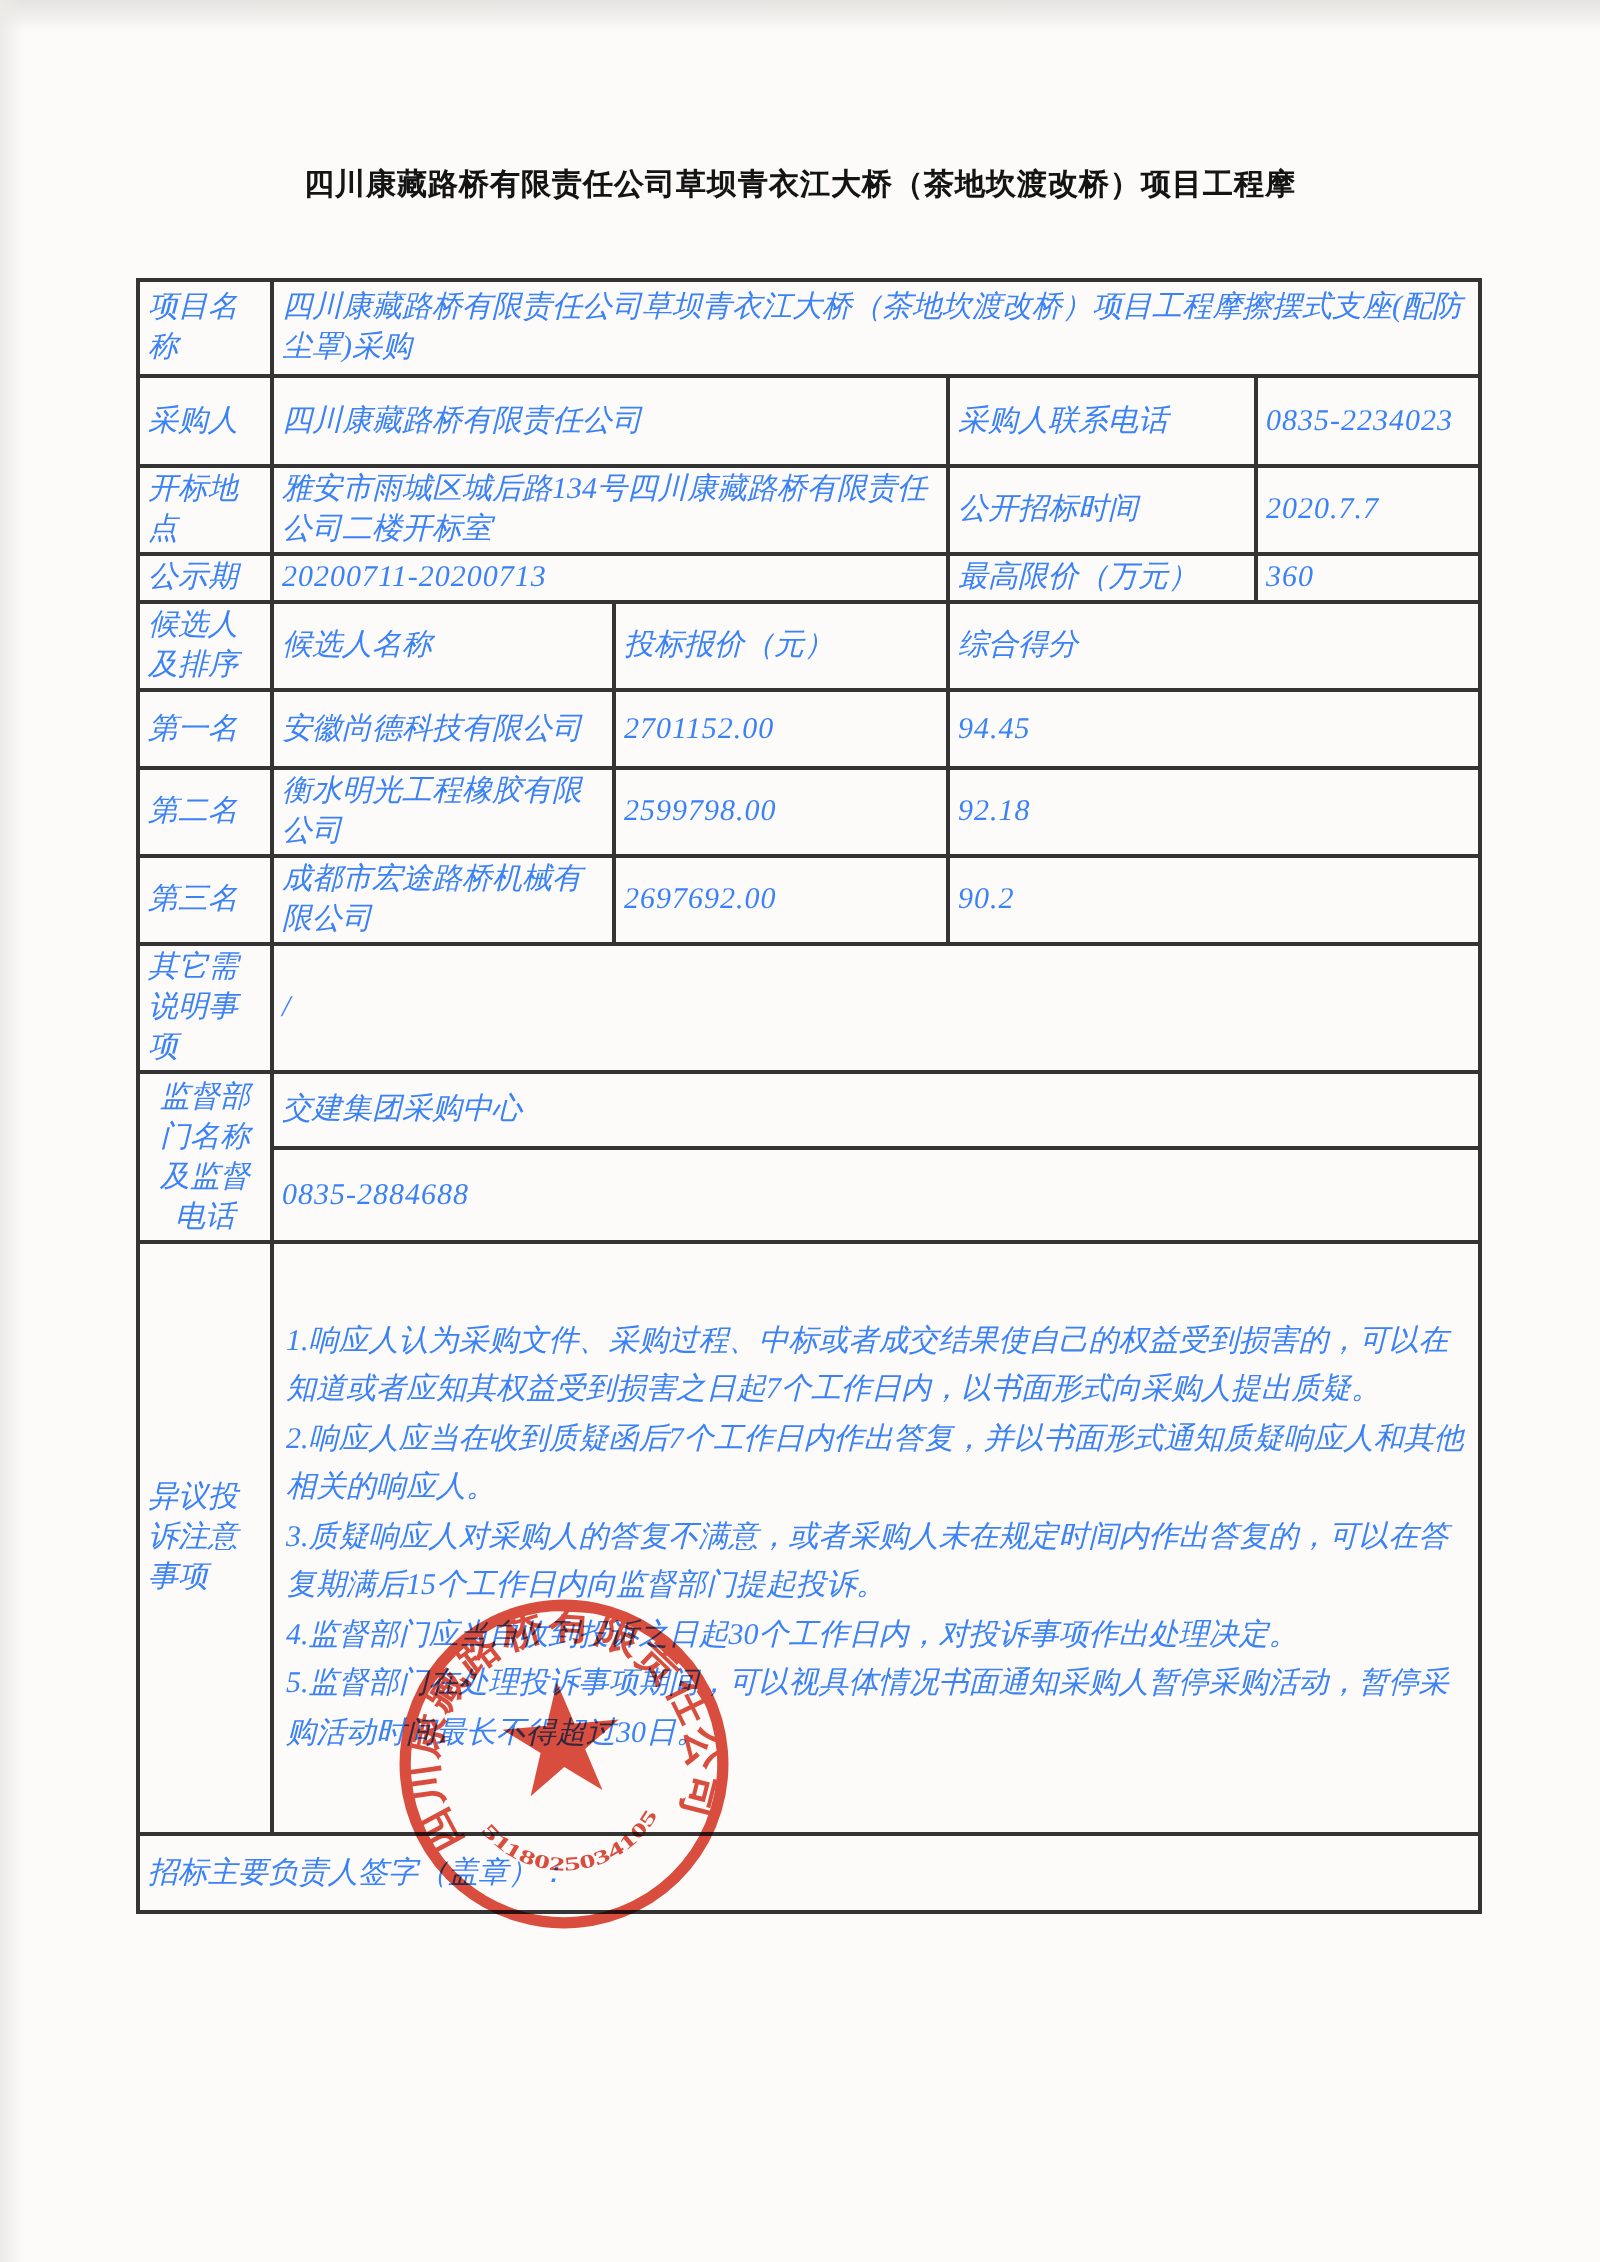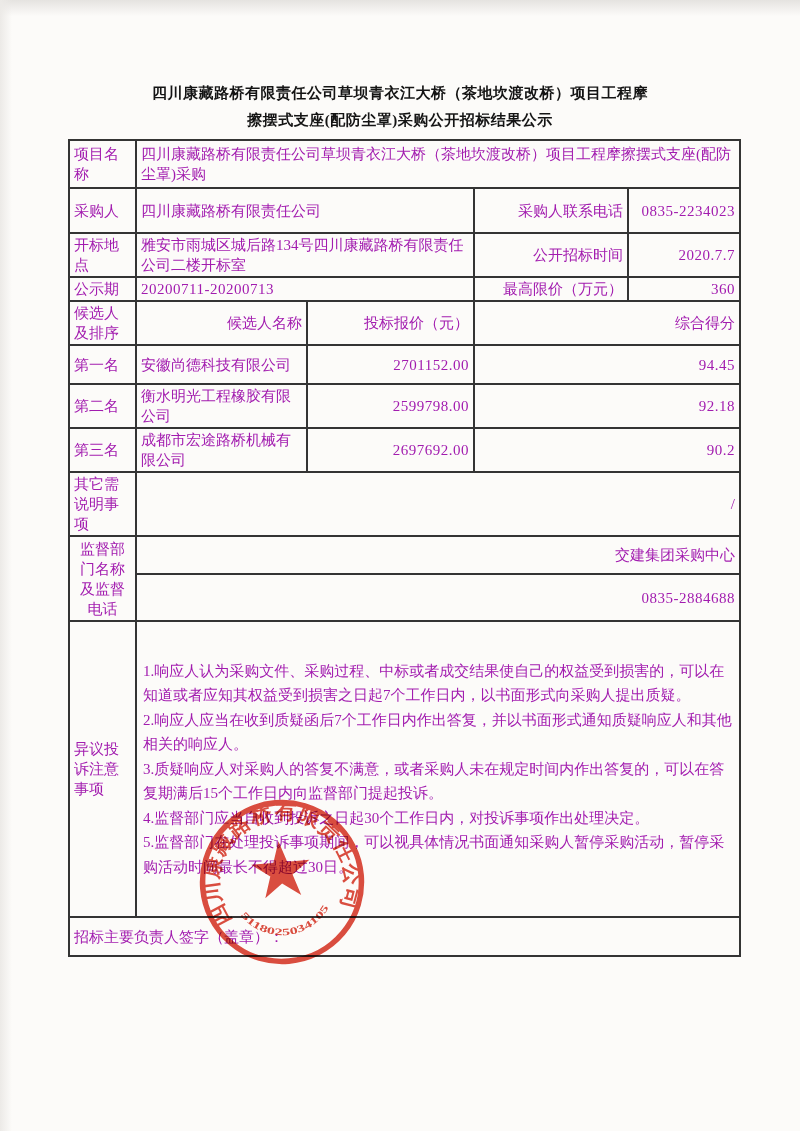--- a/index.html
+++ b/index.html
@@ -24,24 +24,24 @@
     position:absolute;top:80px;left:50%;transform:translateX(-50%);
     width:690px;text-align:center;font-weight:bold;
     font-size:15px;line-height:27px;letter-spacing:0.5px;color:#141414;
   }
   table.results{
     position:absolute;left:68px;top:139px;width:671px;
     border-collapse:collapse;table-layout:fixed;
   }
   table.results td{
     border:2px solid #343434;
-    font-size:15px;line-height:20px;color:#a21caf;
-    padding:1px 4px;vertical-align:middle;overflow:hidden;
+    font-size:15px;line-height:20px;color:#3b82f6;
+    padding:1px 4px;vertical-align:middle;overflow:hidden;font-style:italic;
   }
-  td.c{text-align:right;}
+  td.c{text-align:left;}
   td.lbl{padding:1px 2px 1px 4px;}
   td.lbl-c{text-align:center;padding:1px 2px;border-radius:12px;}
   .num{letter-spacing:0.5px;}
   .notice-wrap{
     display:flex;flex-direction:column;justify-content:center;
     height:100%;line-height:24.5px;font-size:15px;
   }
   .notice-item{margin:0;}
   .sig-cell{font-size:15.5px;margin-top:40px;}
   
@@ -51,21 +51,20 @@
     transform:rotate(-5deg);pointer-events:none;
   }
 </style>
 </head>
 <body>
 
 <div class="page">
 
   <div class="doc-title">
     <div>四川康藏路桥有限责任公司草坝青衣江大桥（茶地坎渡改桥）项目工程摩</div>
-    <div>擦摆式支座(配防尘罩)采购公开招标结果公示</div>
   </div>
 
   <table class="results">
     <colgroup>
       <col style="width:67px">
         <col style="width:171px">
         <col style="width:167px">
       <col style="width:154px">
         <col style="width:112px">
     </colgroup>

